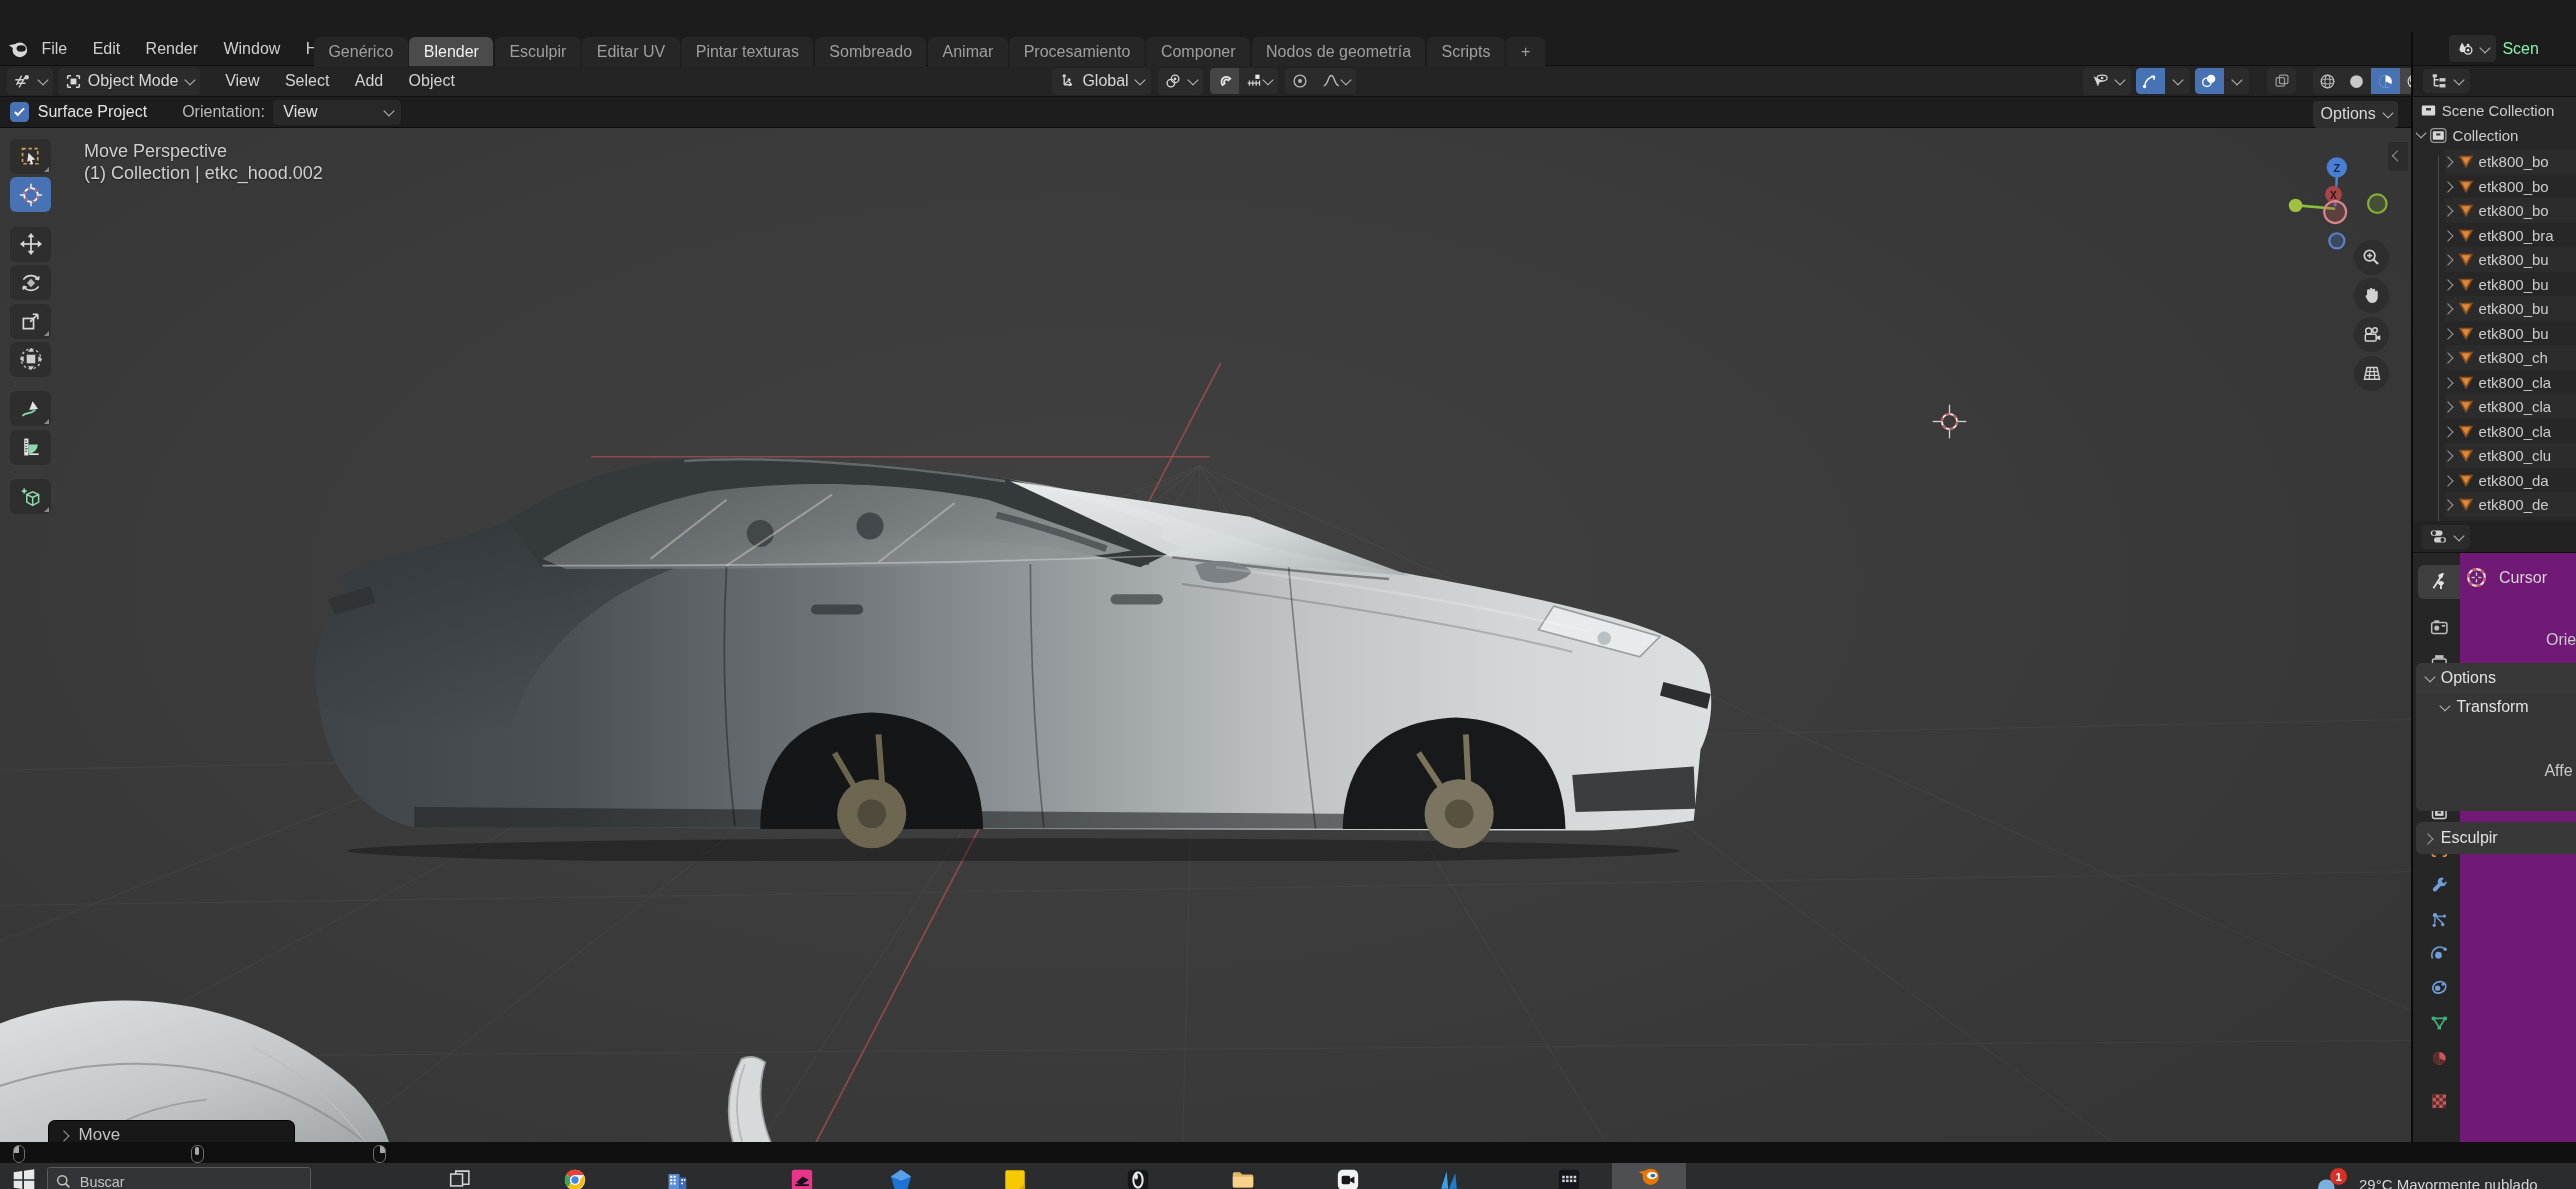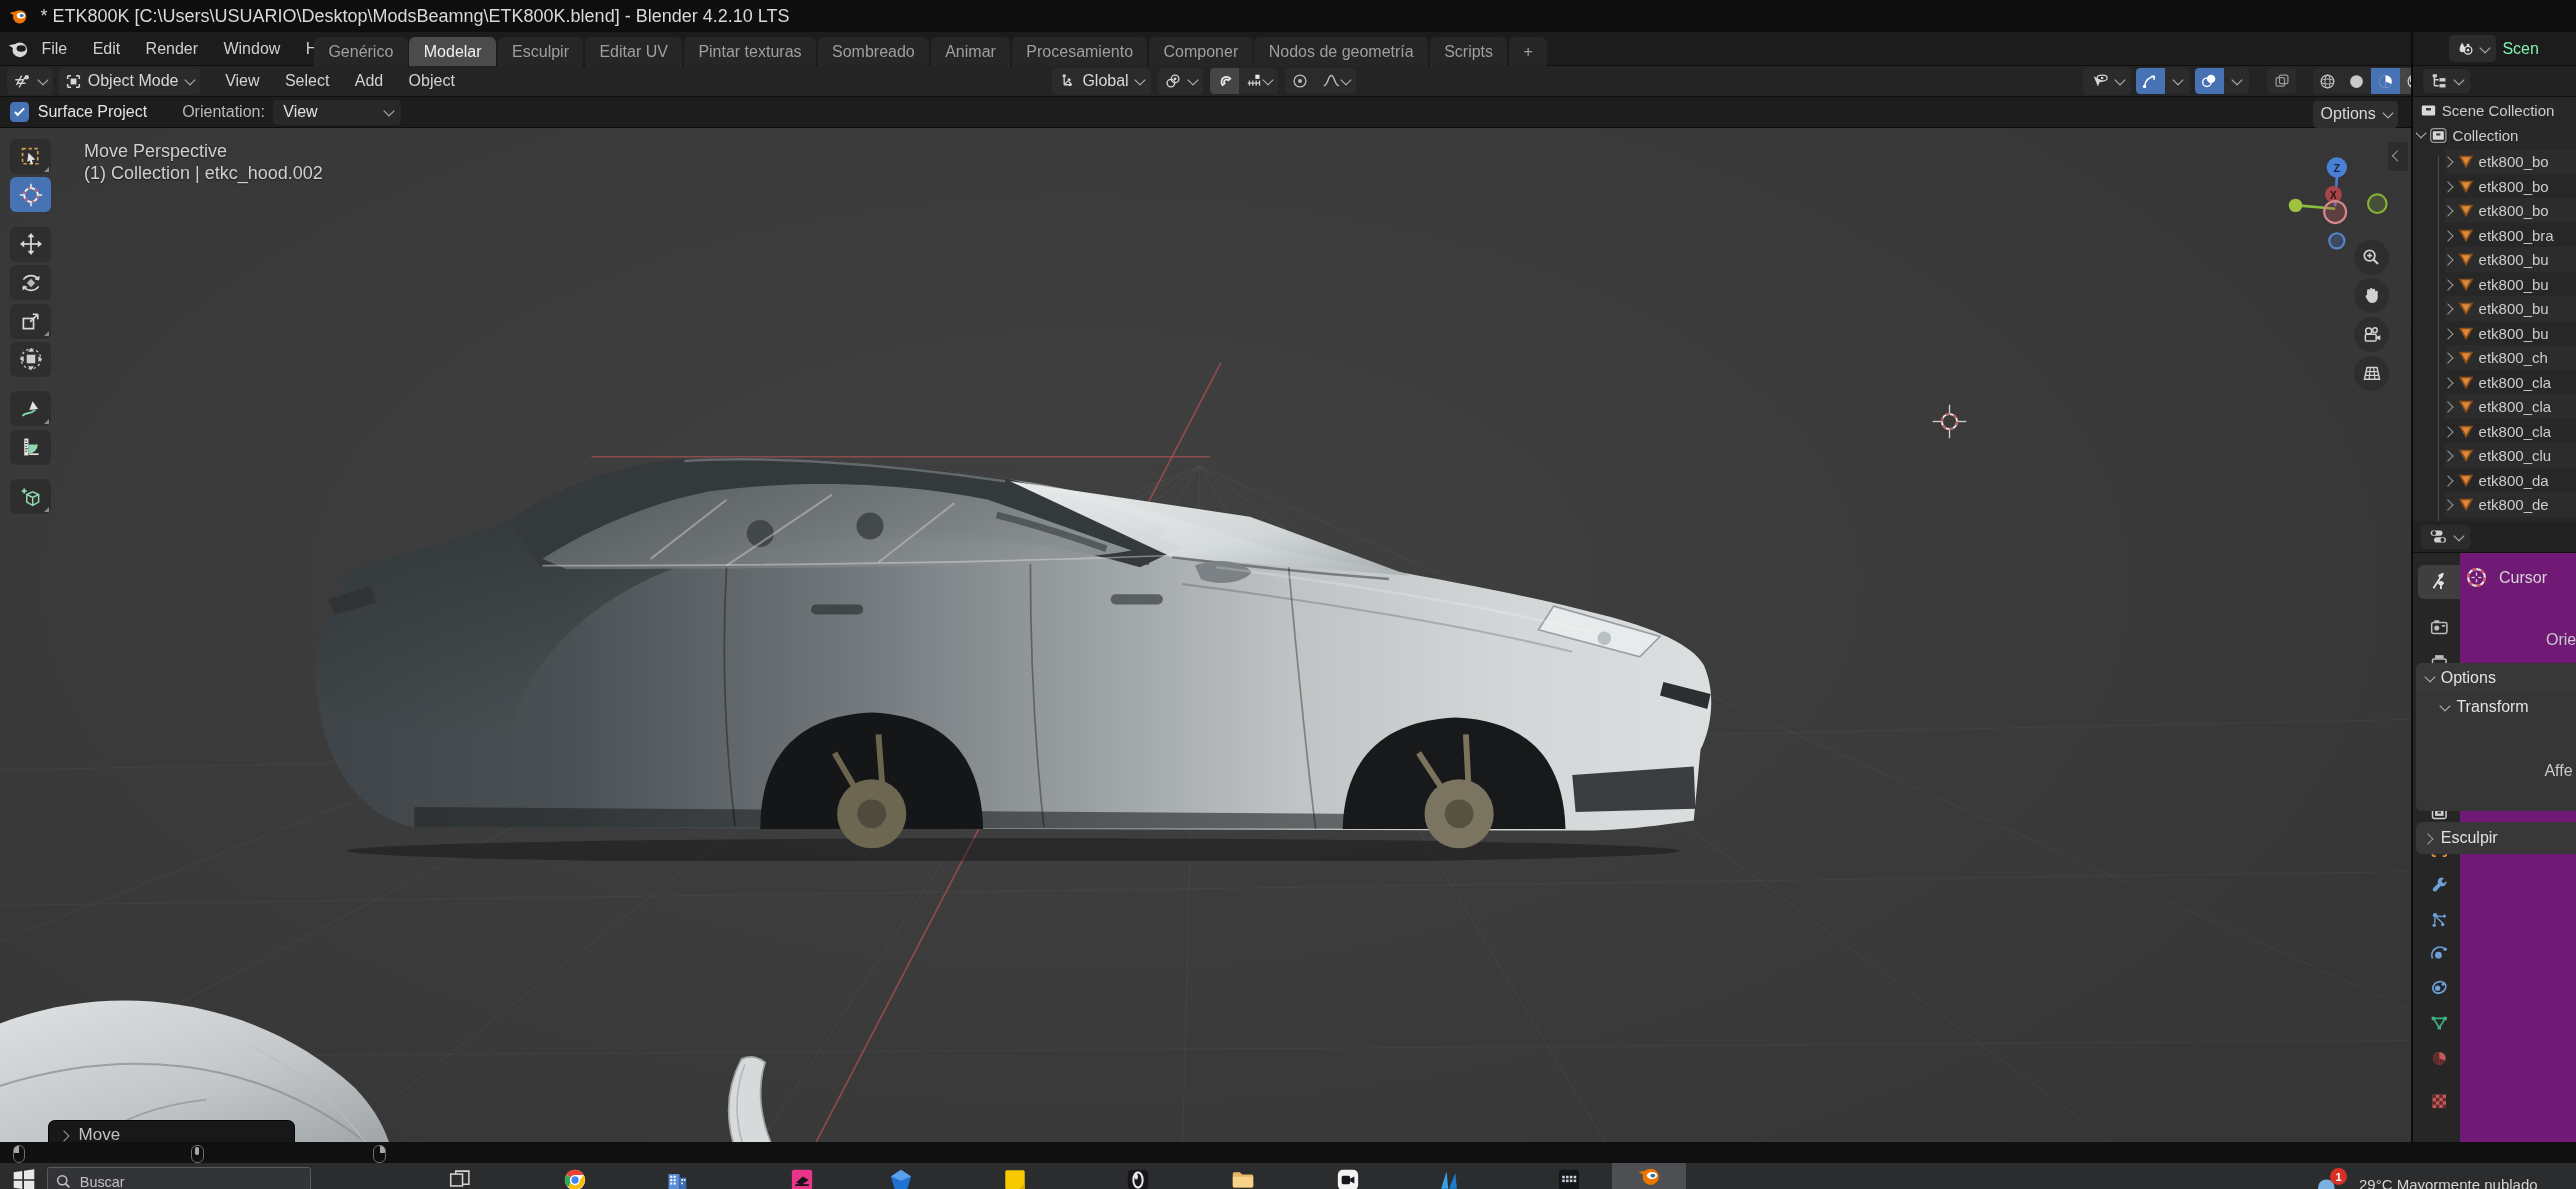--- a/index.html
+++ b/index.html
@@ -88,46 +88,37 @@
   .weather { position:absolute; left:2359px; top:1176px; width:217px; color:#d5d5d5; font-size:15px; white-space:nowrap; overflow:hidden;}
   svg { display:block; }
   text { font-family:"Liberation Sans",sans-serif; }
 </style>
 </head>
 <body>
 
 <div id="app">
 
   
-  <div class="titlebar">
-    <svg width="20" height="20" viewBox="0 0 24 24">
-      <circle cx="14" cy="13" r="8" fill="#ea7600"></circle>
-        <ellipse cx="15.5" cy="11.5" rx="5" ry="3.6" fill="#fff"></ellipse>
-      <ellipse cx="16.5" cy="11.5" rx="2.3" ry="1.8" fill="#2b6ca7"></ellipse>
-      <path d="M2 8 L12 6 L8 12 Z" fill="#ea7600"></path>
-    </svg>
-    <span>* ETK800K [C:\Users\USUARIO\Desktop\ModsBeamng\ETK800K.blend] - Blender 4.2.10 LTS</span>
-  </div>
 
   
   <div class="menubar">
     <svg width="22" height="22" viewBox="0 0 24 24" style="margin-left:6.8px">
       <circle cx="14" cy="13" r="8" fill="#d8d8d8"></circle>
         <ellipse cx="15.5" cy="11.5" rx="5" ry="3.6" fill="#1c1c1c"></ellipse>
       <path d="M2 8 L12 6 L8 12 Z" fill="#d8d8d8"></path>
     </svg>
     <span class="menu-item">File</span>
     <span class="menu-item">Edit</span>
     <span class="menu-item">Render</span>
     <span class="menu-item">Window</span>
     <span class="menu-item">Help</span>
   </div>
   <div class="tabs">
     <span class="tab">Genérico</span>
-    <span class="tab active">Modelar</span>
+    <span class="tab active">Blender</span>
     <span class="tab">Esculpir</span>
     <span class="tab">Editar UV</span>
     <span class="tab">Pintar texturas</span>
     <span class="tab">Sombreado</span>
     <span class="tab">Animar</span>
     <span class="tab">Procesamiento</span>
     <span class="tab">Componer</span>
     <span class="tab">Nodos de geometría</span>
     <span class="tab">Scripts</span>
     <span class="tab">+</span>

